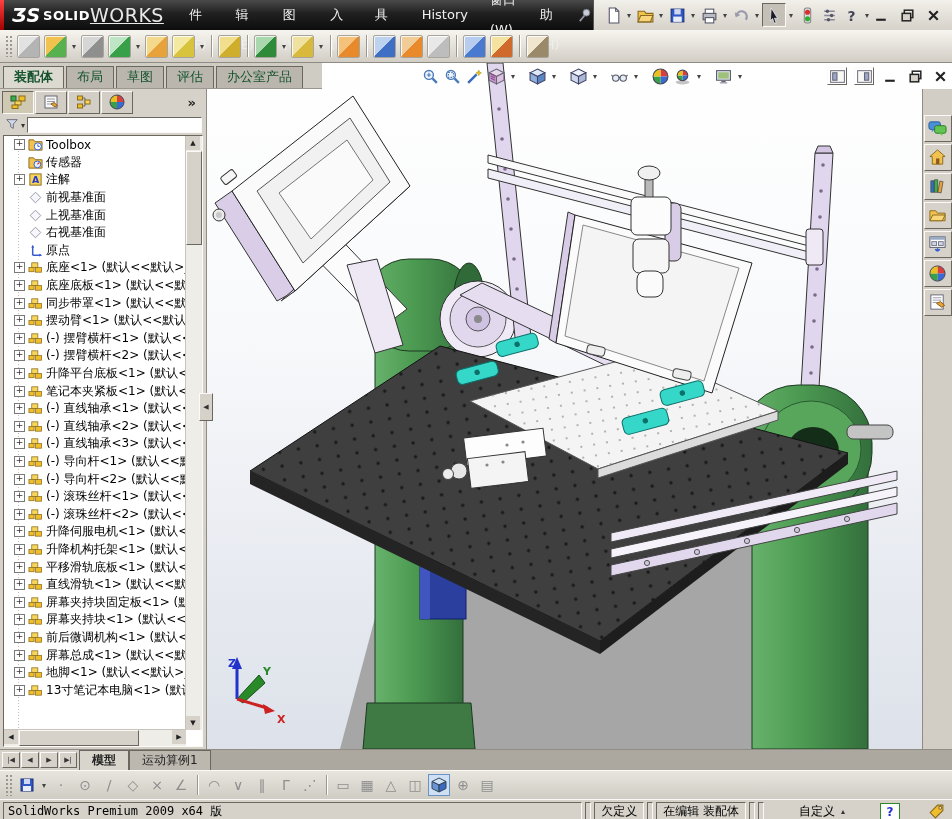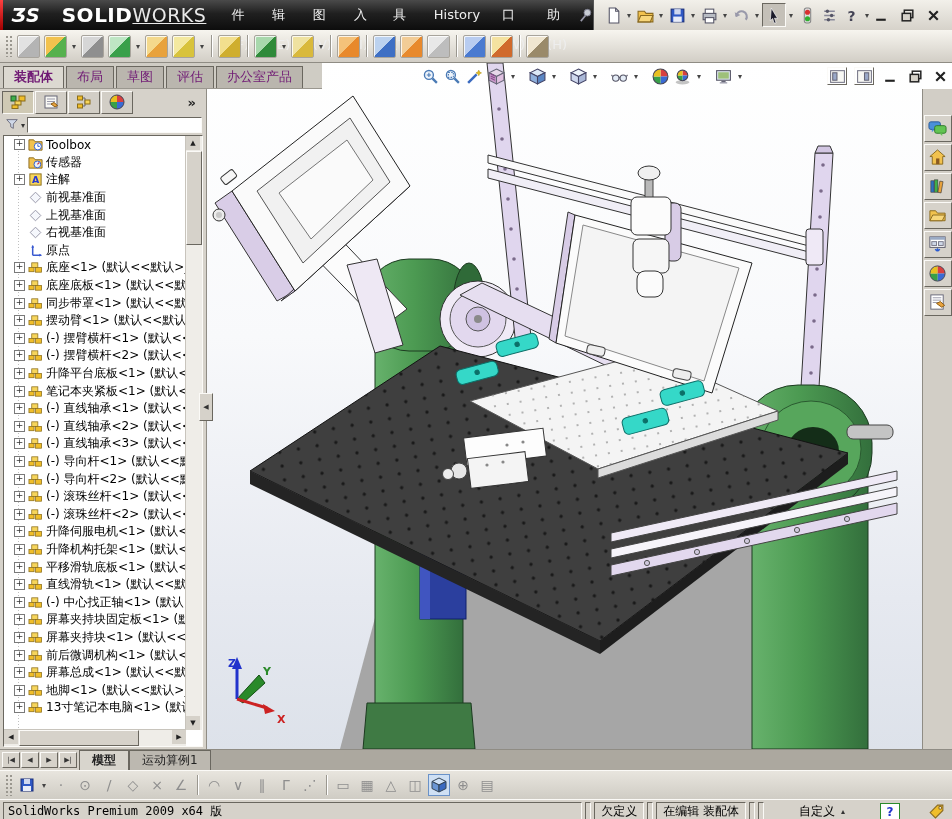--- a/index.html
+++ b/index.html
@@ -8,22 +8,22 @@
   #app{position:relative;width:952px;height:819px;background:#d6d2ca;}
 
   
   .b-out{border:1px solid;border-color:#fbfaf7 #6a675f #6a675f #fbfaf7;}
   .b-in{border:1px solid;border-color:#6a675f #fbfaf7 #fbfaf7 #6a675f;}
 
   
   .titlebar{height:30px;display:flex;align-items:stretch;background:linear-gradient(#4a4a4a,#202020 45%,#0d0d0d);}
   .red-stripe{width:5px;background:linear-gradient(#ff4040,#a00000);}
   .logo{display:flex;align-items:center;padding:0 14px 0 8px;color:#fff;white-space:nowrap;}
-  .logo .ds{font-size:19px;font-weight:bold;font-style:italic;margin-right:22px;}
-  .logo .lb{font-size:20px;font-weight:bold;letter-spacing:.5px;}
+  .logo .ds{font-size:19px;font-weight:bold;font-style:italic;margin-right:3px;}
+  .logo .lb{font-size:13px;font-weight:bold;letter-spacing:.5px;}
   .logo .ll{font-size:19px;font-weight:400;letter-spacing:.5px;color:#e8e8e8;text-decoration:underline;}
   .menubar{display:flex;align-items: center;gap:0;}
   .menu-item{color:#eee;font-size:13px;padding:0 11px;line-height:30px;cursor:default;}
   .pin{width:22px;display:flex;align-items:center;justify-content:center;}
   .pin svg{width:15px;height:15px;}
   .quickzone{flex:1;display:flex;align-items:center;background:linear-gradient(#f2f0ea,#d6d2ca);border-left:1px solid #555;padding-left:8px;}
   .qi{width:22px;height:22px;display:flex;align-items:center;justify-content:center;}
   .qi svg{width:17px;height:17px;}
   .qi.pressed{background:#c4c0b8;border:1px solid;border-color:#6a675f #fbfaf7 #fbfaf7 #6a675f;}
   .caret{font-size:8px;color:#444;width:10px;text-align:center;}
@@ -40,21 +40,21 @@
 
   
   .content{position:relative;width:952px;height:686px;background:#fff;}
   .viewport{position:absolute;left:207px;top:0;width:715px;height:686px;
     background:linear-gradient(#ffffff 0%,#f8f9fb 40%,#e6e9f0 78%,#dde2ea 100%);}
   .viewport svg.scene{position:absolute;left:0;top:0;}
 
   
   .cmdtabs{position:absolute;left:0;top:0;width:322px;height:26px;background:#cfccc4;
     border-bottom:1px solid #9a978f;display:flex;align-items:flex-end;gap:2px;padding-left:3px;box-sizing:border-box;}
-  .ctab{font-size:13px;color:#701a75;padding:2px 10px 3px;border:1px solid #6a675f;border-bottom:none;background:#bab6ae;line-height:16px;white-space:nowrap;}
+  .ctab{font-size:13px;color:#14532d;padding:2px 10px 3px;border:1px solid #6a675f;border-bottom:none;background:#bab6ae;line-height:16px;white-space:nowrap;}
   .ctab.active{background:#dcd9d1;font-weight:bold;}
 
   
   .headsup{position:absolute;left:420px;top:3px;display:flex;align-items:center;gap:2px;}
   .hi{width:20px;height:20px;display:flex;align-items:center;justify-content:center;border-radius:2px;}
   .hi svg{width:17px;height:17px;}
   .hsep{width:5px;}
 
   
   .docbtns{position:absolute;right:3px;top:4px;display:flex;align-items:center;gap:7px;}
@@ -957,33 +957,20 @@
               <span class="expbox"></span>
               <span class="ticon">
                 <svg viewBox="0 0 16 16">
                   <g stroke="#8a6d1a" stroke-width="0.8">
                     <rect x="1" y="8" width="5.5" height="4.5" fill="#f0be2a"></rect>
                     <rect x="4" y="3" width="6.5" height="5" fill="#f6d55c"></rect>
                     <rect x="8" y="8" width="6.5" height="5" fill="#f0be2a"></rect>
                   </g>
                 </svg>
               </span>
-              <span class="tlabel">(-) 中心找正轴&lt;1&gt; (默认</span>
-            </div>
-            <div class="trow">
-              <span class="expbox"></span>
-              <span class="ticon">
-                <svg viewBox="0 0 16 16">
-                  <g stroke="#8a6d1a" stroke-width="0.8">
-                    <rect x="1" y="8" width="5.5" height="4.5" fill="#f0be2a"></rect>
-                    <rect x="4" y="3" width="6.5" height="5" fill="#f6d55c"></rect>
-                    <rect x="8" y="8" width="6.5" height="5" fill="#f0be2a"></rect>
-                  </g>
-                </svg>
-              </span>
               <span class="tlabel">屏幕夹持块固定板&lt;1&gt; (默</span>
             </div>
             <div class="trow">
               <span class="expbox"></span>
               <span class="ticon">
                 <svg viewBox="0 0 16 16">
                   <g stroke="#8a6d1a" stroke-width="0.8">
                     <rect x="1" y="8" width="5.5" height="4.5" fill="#f0be2a"></rect>
                     <rect x="4" y="3" width="6.5" height="5" fill="#f6d55c"></rect>
                     <rect x="8" y="8" width="6.5" height="5" fill="#f0be2a"></rect>

